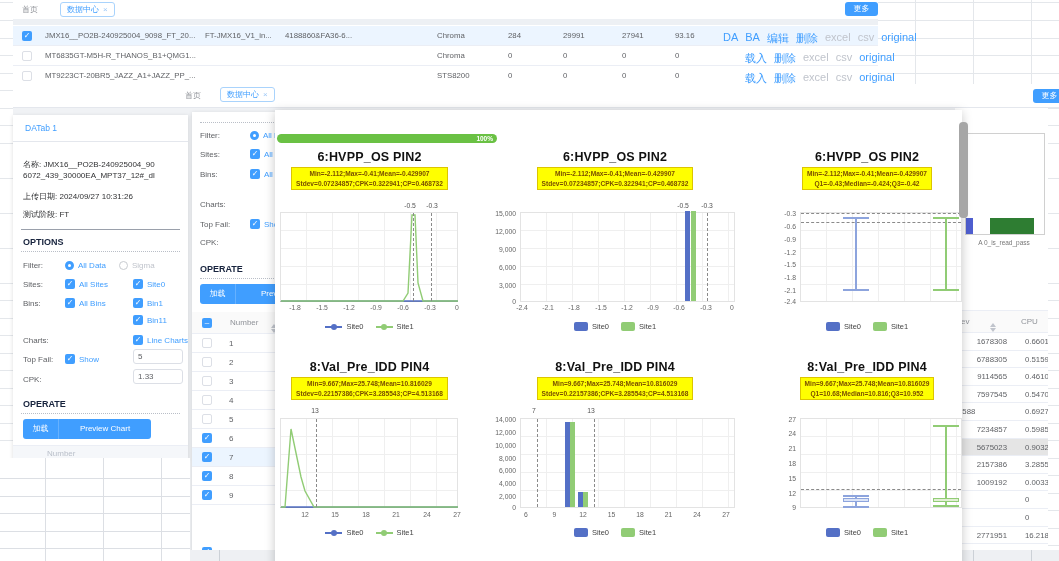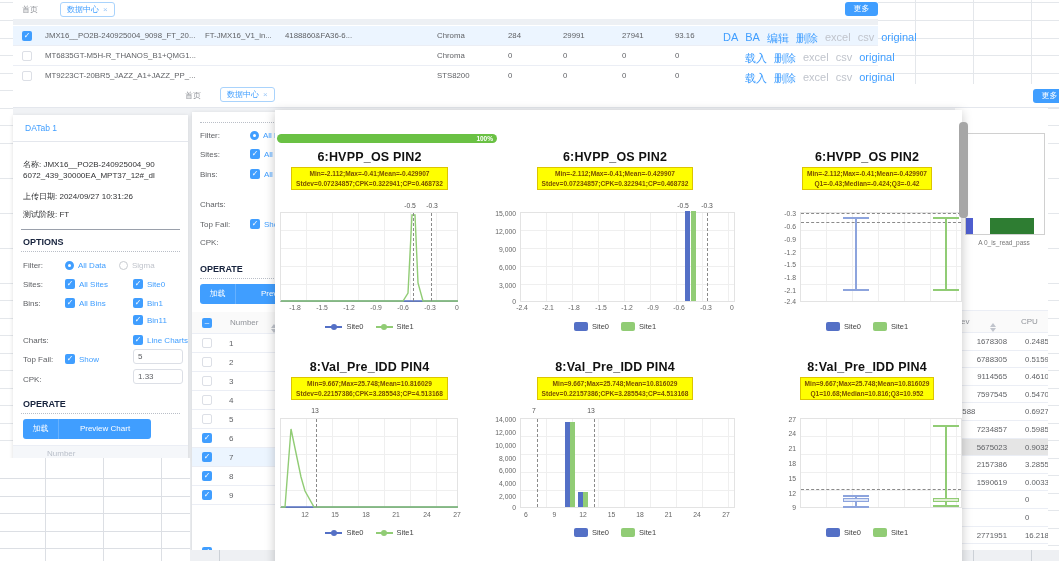--- a/index.html
+++ b/index.html
@@ -154,21 +154,21 @@
     </div>
     <div class="abs" style="left:6px;top:131px;width:86px;text-align:center;font-size:6.5px;color:#777">A 0_is_read_pass</div>
 
     <div class="abs" style="left:-10px;top:202px;width:103px;height:23px;background:#fafafa;border-top:1px solid #ebeef5;border-bottom:1px solid #ebeef5">
       <span class="abs" style="left:4px;top:6px;font-size:8px;color:#909399">Stdev</span><span class="caret abs" style="left:42px;top:7px"></span>
       <span class="abs" style="left:76px;top:6px;font-size:8px;color:#909399">CPU</span>
     </div>
     <div class="abs" style="left:-10px;top:225px;width:103px;height:219px;overflow:hidden">
       <div class="rtr" style="top:0">
           <span class="abs" style="left:0;width:62px;text-align:right;top:4px">1678308</span>
-          <span class="abs" style="left:80px;top:4px">0.2485</span>
+          <span class="abs" style="left:80px;top:4px">0.6601</span>
         </div>
       <div class="rtr" style="top:17.6px">
           <span class="abs" style="left:0;width:62px;text-align:right;top:4px">6788305</span>
           <span class="abs" style="left:80px;top:4px">0.5159</span>
         </div>
       <div class="rtr" style="top:35.2px">
           <span class="abs" style="left:0;width:62px;text-align:right;top:4px">9114565</span>
           <span class="abs" style="left:80px;top:4px">0.4610</span>
         </div>
       <div class="rtr" style="top:52.8px">
@@ -185,21 +185,21 @@
         </div>
       <div class="rtr" style="top:105.6px;background:#e5e5e5">
           <span class="abs" style="left:0;width:62px;text-align:right;top:4px">5675023</span>
           <span class="abs" style="left:80px;top:4px">0.9032</span>
         </div>
       <div class="rtr" style="top:123.2px">
           <span class="abs" style="left:0;width:62px;text-align:right;top:4px">2157386</span>
           <span class="abs" style="left:80px;top:4px">3.2855</span>
         </div>
       <div class="rtr" style="top:140.8px">
-          <span class="abs" style="left:0;width:62px;text-align:right;top:4px">1590619</span>
+          <span class="abs" style="left:0;width:62px;text-align:right;top:4px">1009192</span>
           <span class="abs" style="left:80px;top:4px">0.0033</span>
         </div>
       <div class="rtr" style="top:158.4px">
           <span class="abs" style="left:0;width:62px;text-align:right;top:4px"></span>
           <span class="abs" style="left:80px;top:4px">0</span>
         </div>
       <div class="rtr" style="top:176px">
           <span class="abs" style="left:0;width:62px;text-align:right;top:4px"></span>
           <span class="abs" style="left:80px;top:4px">0</span>
         </div>

